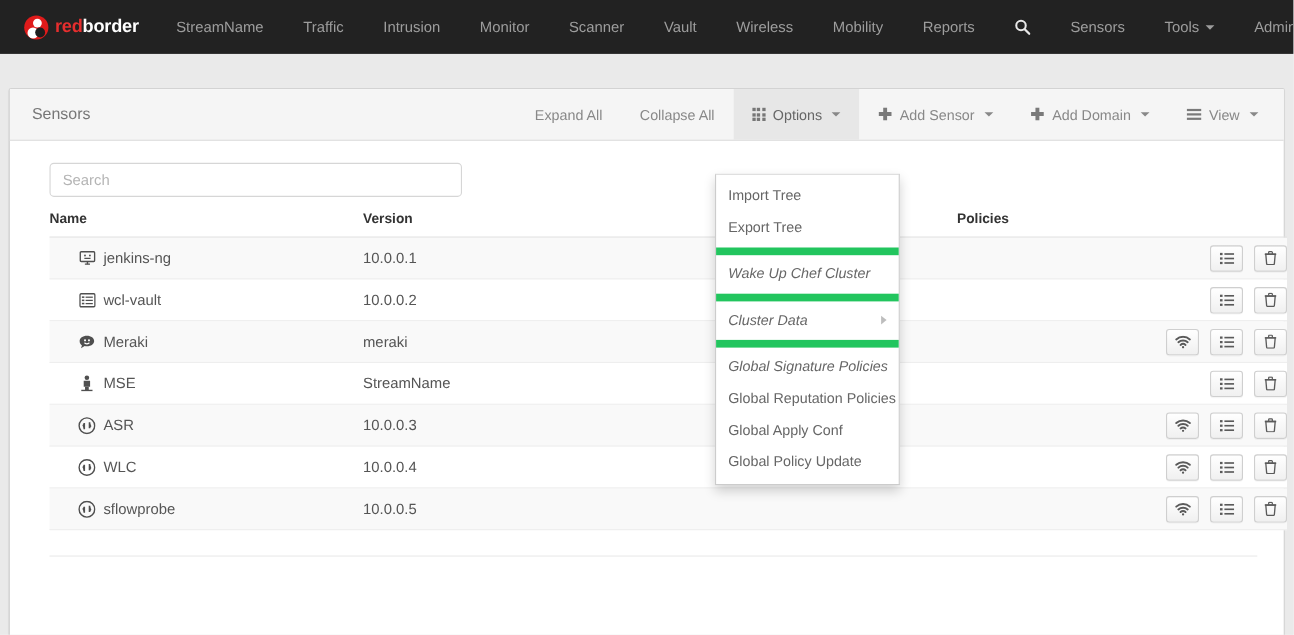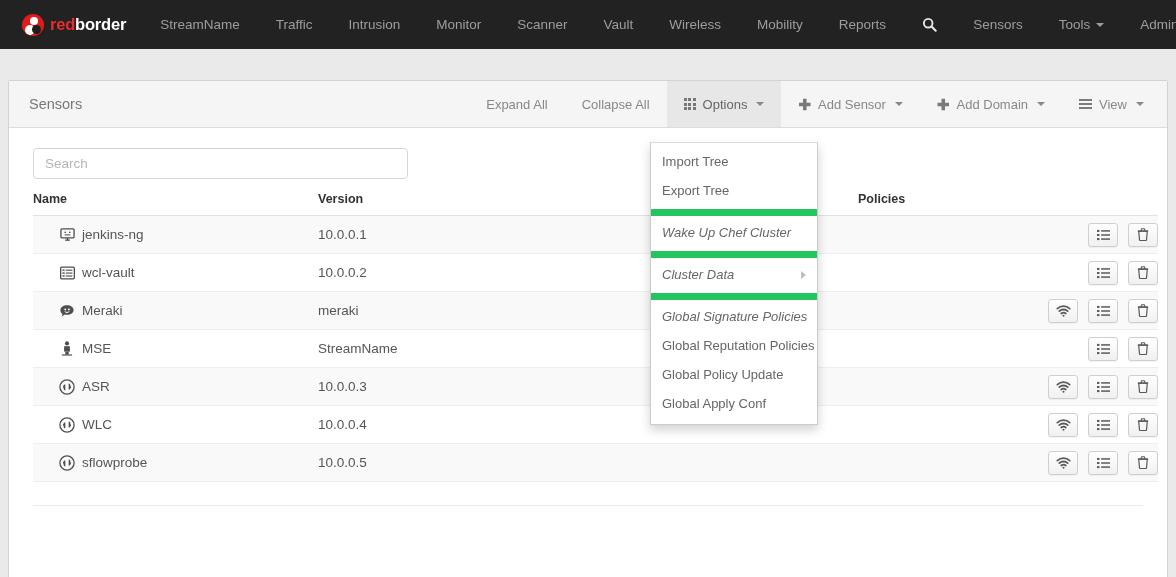--- a/index.html
+++ b/index.html
@@ -207,21 +207,21 @@
     height: 2px;
     background: #7a7a7a;
   }
   .ico-list-lines i:nth-child(odd) { width: 13px; }
   .ico-list-lines i:nth-child(even) { width: 13px; }
 
   
   .dropdown-menu {
     position: absolute;
     left: 641px;
-    top: 61px;
+    top: 77px;
     width: 168px;
     background: #ffffff;
     border: 1px solid #cccccc;
     border-top: 1px solid #dcdcdc;
     box-shadow: 0 5px 10px rgba(0,0,0,.18);
     z-index: 40;
     padding: 5px 0 5px 0;
     box-sizing: border-box;
   }
   .menu-item {
@@ -238,21 +238,21 @@
   .menu-item .submenu-caret {
     margin-left: auto;
     width: 0; height: 0;
     border-top: 4px solid transparent;
     border-bottom: 4px solid transparent;
     border-left: 5px solid #bdbdbd;
   }
 
   
   .panel-body {
-    padding: 20px 24px 0 24px;
+    padding: 20px 24px 0 36px;
   }
   .search-input {
     width: 375px;
     height: 31px;
     box-sizing: border-box;
     border: 1px solid #d6d6d6;
     border-radius: 4px;
     padding: 0 11px;
     font-size: 13.5px;
     color: #555;
@@ -795,21 +795,21 @@
         <span>Cluster Data</span>
         <span class="submenu-caret"></span>
       </div>
       <div class="menu-item divider-top">
         <span>Global Signature Policies</span>
       </div>
       <div class="menu-item">
         <span>Global Reputation Policies</span>
       </div>
       <div class="menu-item">
+        <span>Global Apply Conf</span>
+      </div>
+      <div class="menu-item">
         <span>Global Policy Update</span>
       </div>
-      <div class="menu-item">
-        <span>Global Apply Conf</span>
-      </div>
     </div>
 
   </div>
 </div>
 
 </body></html>

